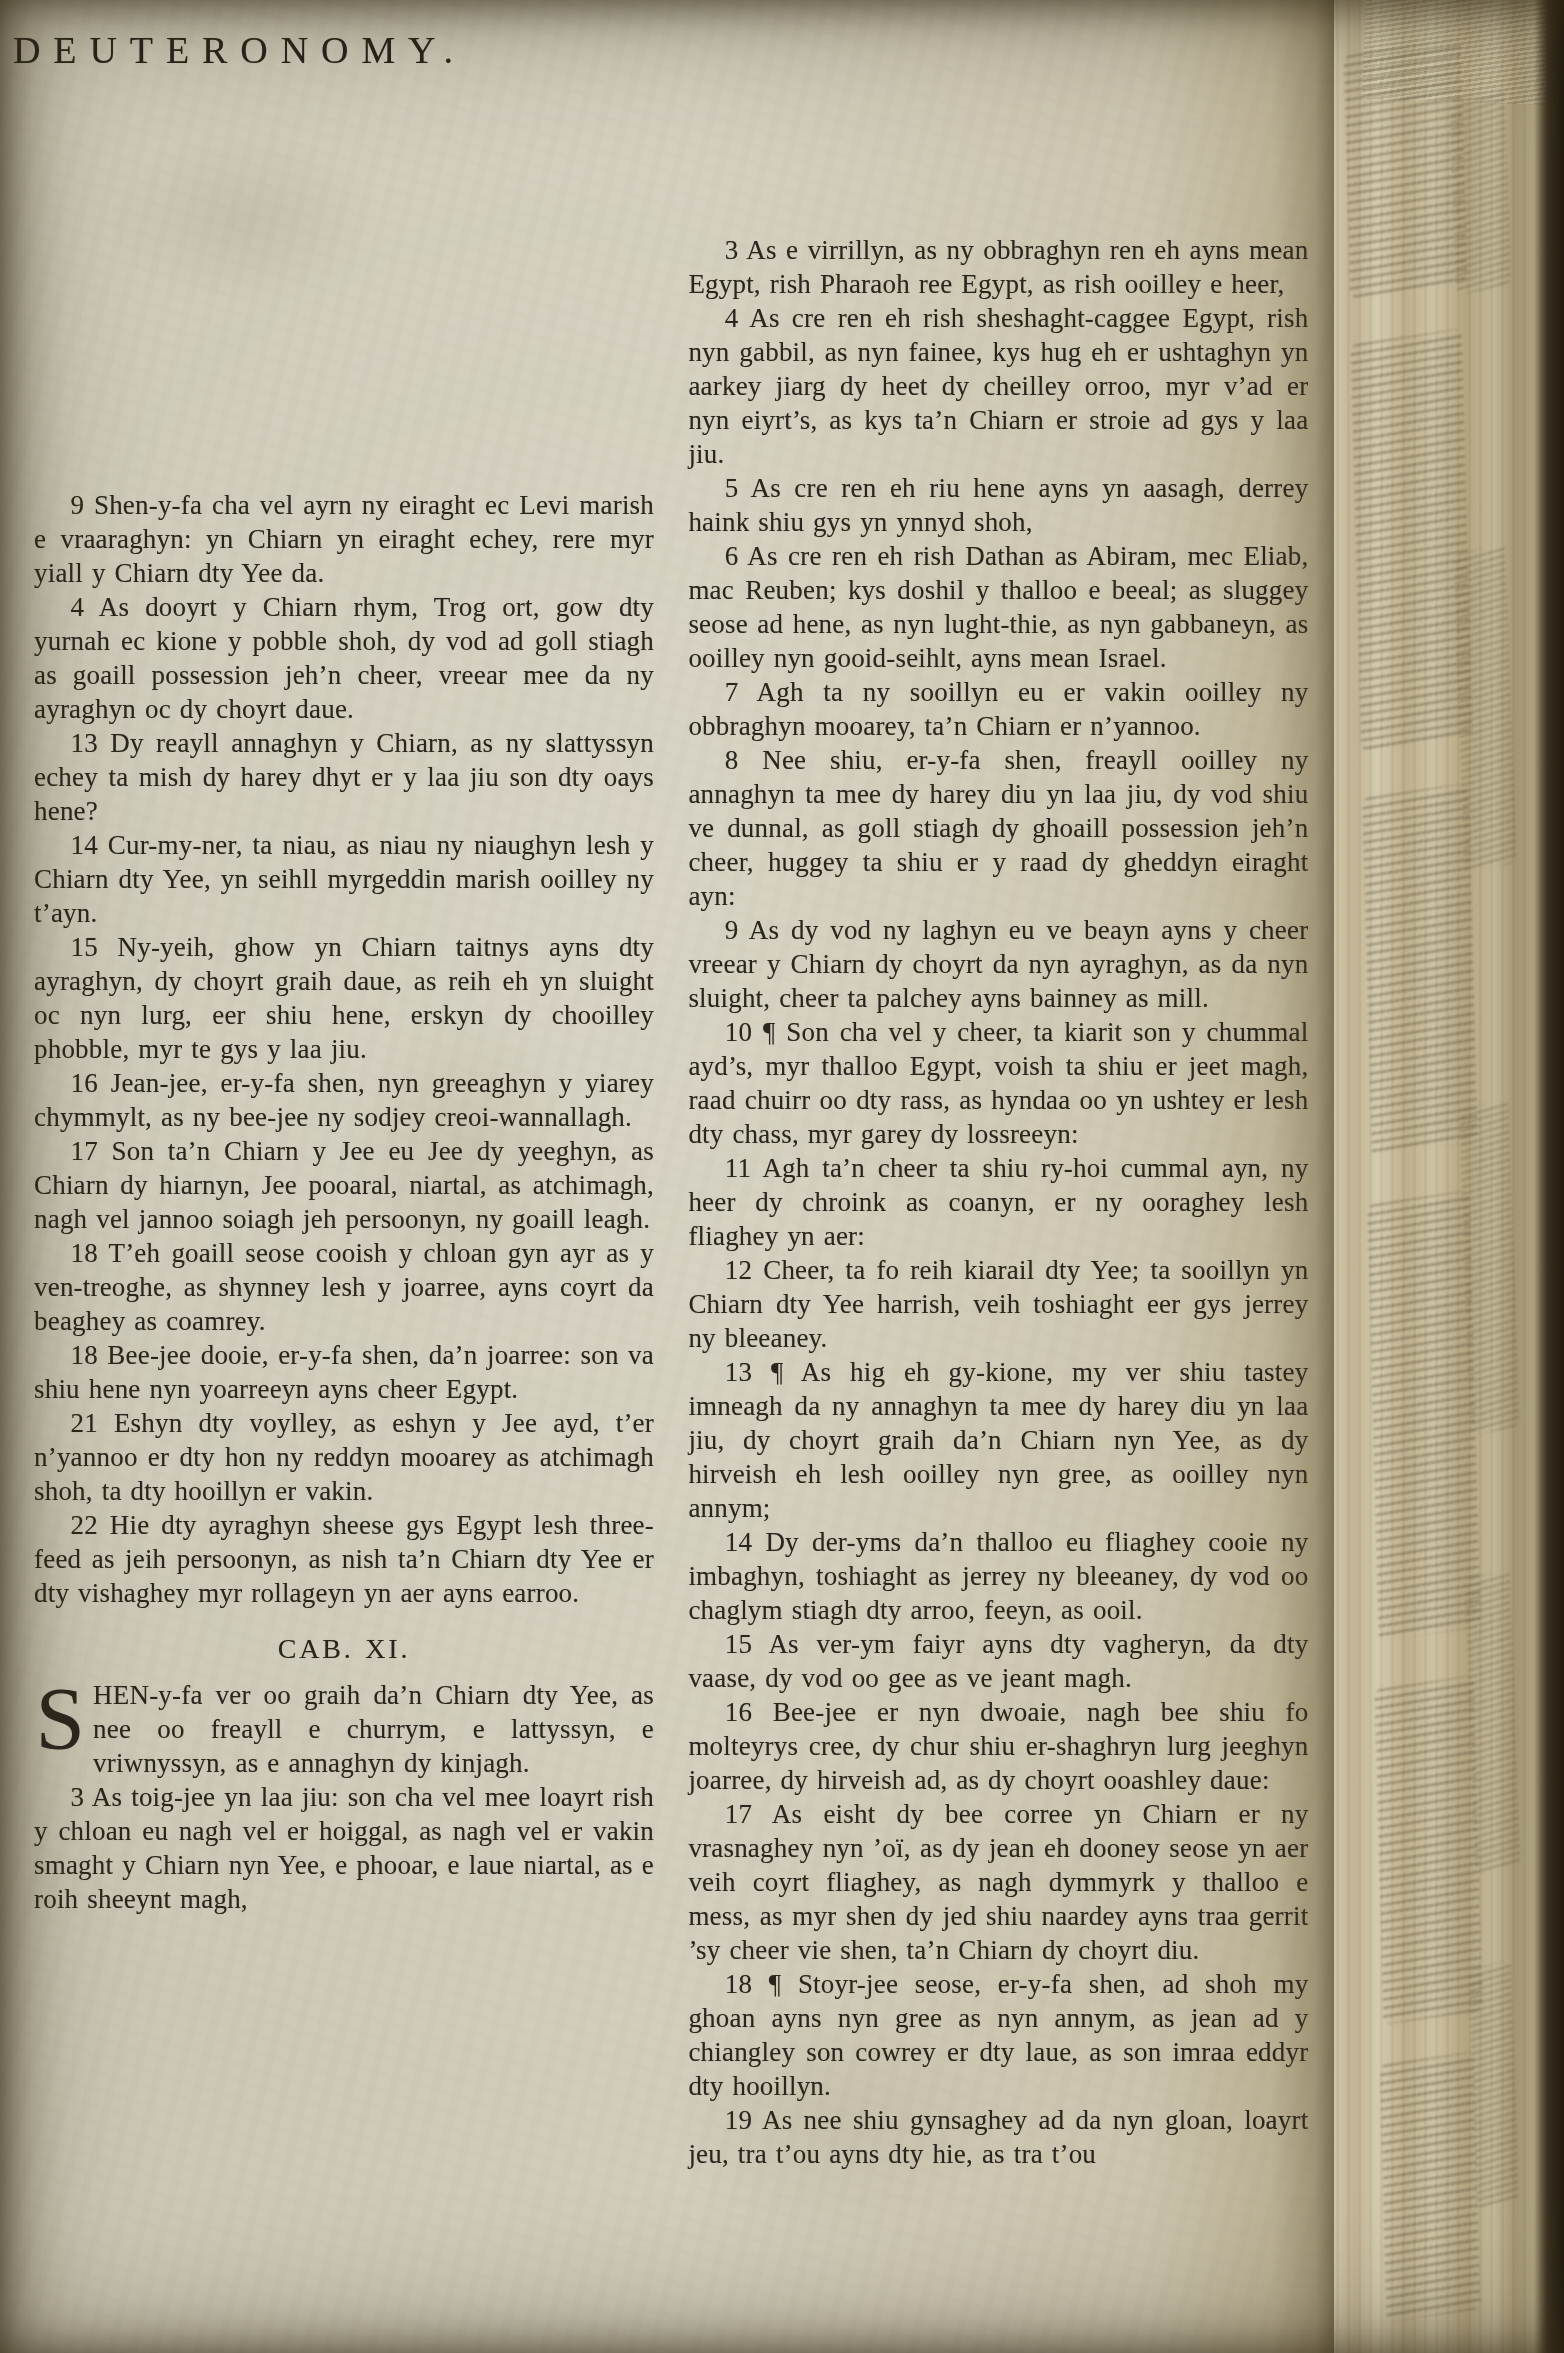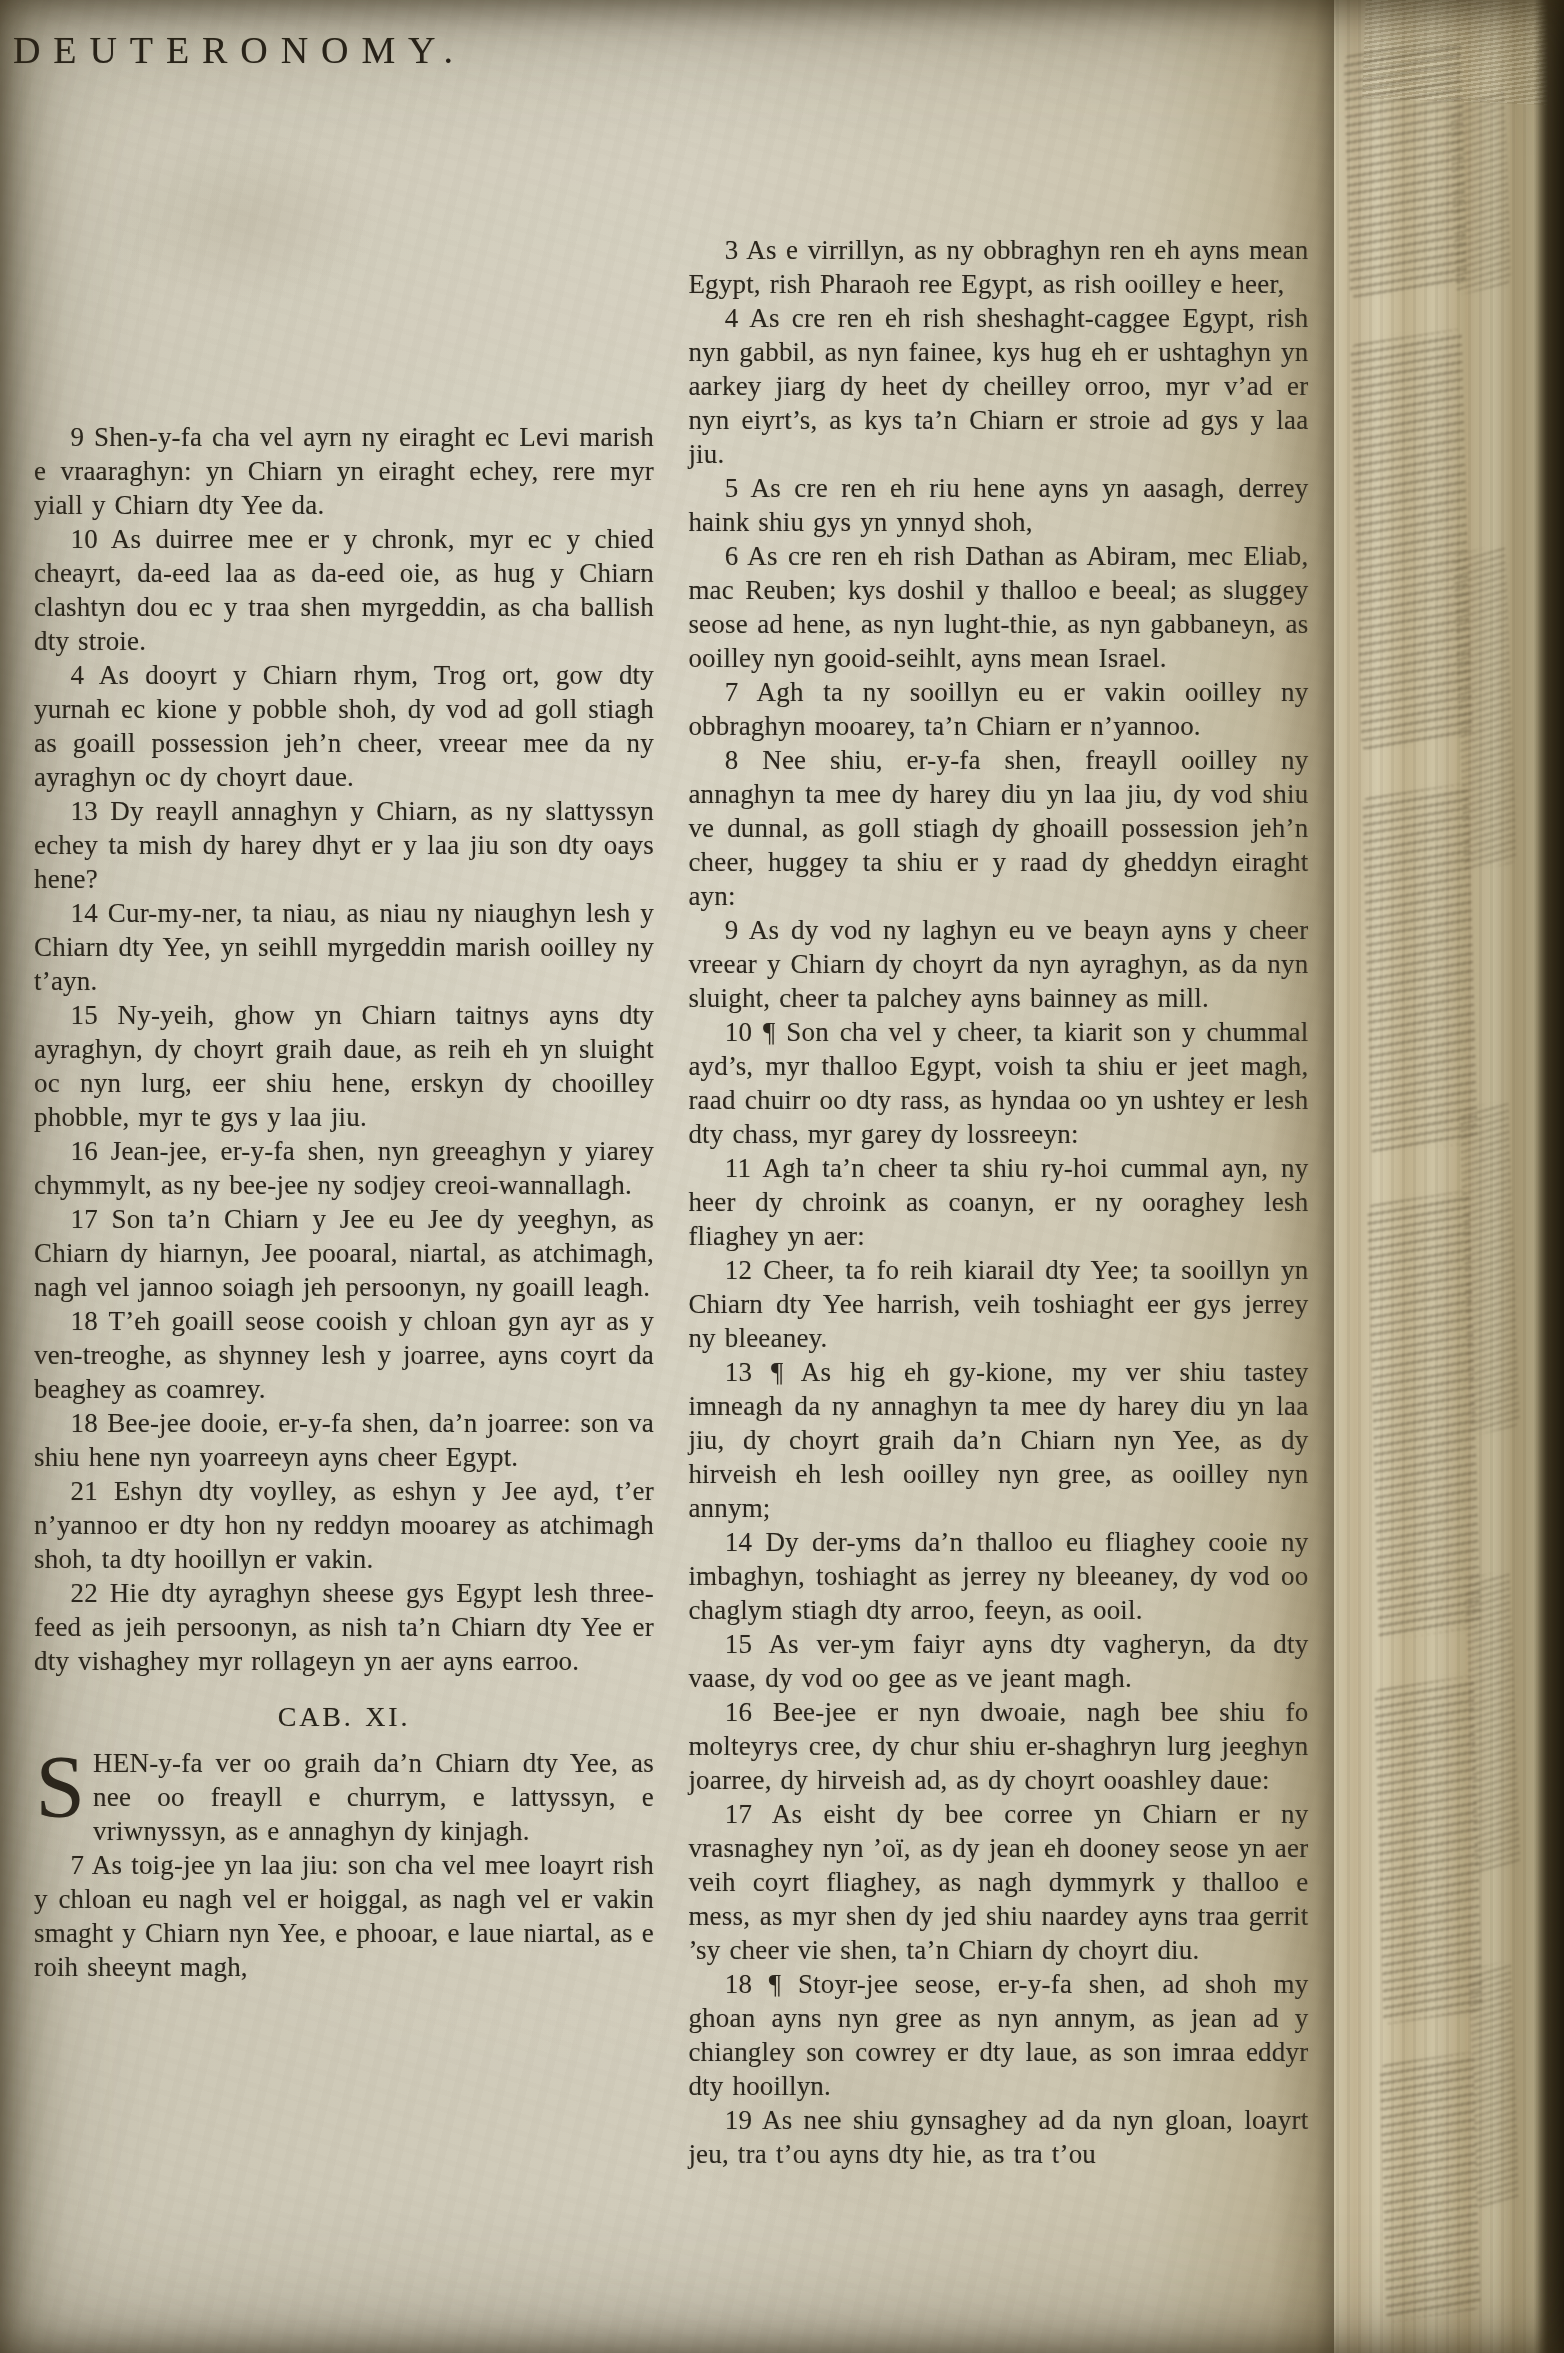--- a/index.html
+++ b/index.html
@@ -133,34 +133,33 @@
   <div class="page">
     <div class="stain a"></div>
     <div class="stain b"></div>
     <div class="stain c"></div>
 
     <div class="running-head">DEUTERONOMY.</div>
 
     <div class="columns">
       <div class="col" id="col-left">
           <p class="verse">9 Shen-y-fa cha vel ayrn ny eiraght ec Levi marish e vraaraghyn: yn Chiarn yn eiraght echey, rere myr yiall y Chiarn dty Yee da.</p>
-          <p class="verse">10 As duirree mee er y chronk, myr ec y chied cheayrt, da-eed laa as da-eed oie, as hug y Chiarn clashtyn dou ec y traa shen myrgeddin, as cha ballish dty stroie.</p>
           <p class="verse">4 As dooyrt y Chiarn rhym, Trog ort, gow dty yurnah ec kione y pobble shoh, dy vod ad goll stiagh as goaill possession jeh’n cheer, vreear mee da ny ayraghyn oc dy choyrt daue.</p>
           <p class="verse">13 Dy reayll annaghyn y Chiarn, as ny slattyssyn echey ta mish dy harey dhyt er y laa jiu son dty oays hene?</p>
           <p class="verse">14 Cur-my-ner, ta niau, as niau ny niaughyn lesh y Chiarn dty Yee, yn seihll myrgeddin marish ooilley ny t’ayn.</p>
           <p class="verse">15 Ny-yeih, ghow yn Chiarn taitnys ayns dty ayraghyn, dy choyrt graih daue, as reih eh yn sluight oc nyn lurg, eer shiu hene, erskyn dy chooilley phobble, myr te gys y laa jiu.</p>
           <p class="verse">16 Jean-jee, er-y-fa shen, nyn greeaghyn y yiarey chymmylt, as ny bee-jee ny sodjey creoi-wannallagh.</p>
           <p class="verse">17 Son ta’n Chiarn y Jee eu Jee dy yeeghyn, as Chiarn dy hiarnyn, Jee pooaral, niartal, as atchimagh, nagh vel jannoo soiagh jeh persoonyn, ny goaill leagh.</p>
           <p class="verse">18 T’eh goaill seose cooish y chloan gyn ayr as y ven-treoghe, as shynney lesh y joarree, ayns coyrt da beaghey as coamrey.</p>
           <p class="verse">18 Bee-jee dooie, er-y-fa shen, da’n joarree: son va shiu hene nyn yoarreeyn ayns cheer Egypt.</p>
           <p class="verse">21 Eshyn dty voylley, as eshyn y Jee ayd, t’er n’yannoo er dty hon ny reddyn mooarey as atchimagh shoh, ta dty hooillyn er vakin.</p>
           <p class="verse">22 Hie dty ayraghyn sheese gys Egypt lesh three-feed as jeih persoonyn, as nish ta’n Chiarn dty Yee er dty vishaghey myr rollageyn yn aer ayns earroo.</p>
           <div class="chapter-heading">CAB. XI.</div>
           <p class="verse dropcap"><span class="initial">S</span>HEN-y-fa ver oo graih da’n Chiarn dty Yee, as nee oo freayll e churrym, e lattyssyn, e vriwnyssyn, as e annaghyn dy kinjagh.</p>
-          <p class="verse">7 As toig-jee yn laa jiu: son cha vel mee loayrt rish y chloan eu nagh vel er hoiggal, as nagh vel er vakin smaght y Chiarn nyn Yee, e phooar, e laue niartal, as e roih sheeynt magh,</p>
+          <p class="verse">3 As toig-jee yn laa jiu: son cha vel mee loayrt rish y chloan eu nagh vel er hoiggal, as nagh vel er vakin smaght y Chiarn nyn Yee, e phooar, e laue niartal, as e roih sheeynt magh,</p>
         </div>
       <div class="rule"></div>
       <div class="col" id="col-right">
           <p class="verse">3 As e virrillyn, as ny obbraghyn ren eh ayns mean Egypt, rish Pharaoh ree Egypt, as rish ooilley e heer,</p>
           <p class="verse">4 As cre ren eh rish sheshaght-caggee Egypt, rish nyn gabbil, as nyn fainee, kys hug eh er ushtaghyn yn aarkey jiarg dy heet dy cheilley orroo, myr v’ad er nyn eiyrt’s, as kys ta’n Chiarn er stroie ad gys y laa jiu.</p>
           <p class="verse">5 As cre ren eh riu hene ayns yn aasagh, derrey haink shiu gys yn ynnyd shoh,</p>
           <p class="verse">6 As cre ren eh rish Dathan as Abiram, mec Eliab, mac Reuben; kys doshil y thalloo e beeal; as sluggey seose ad hene, as nyn lught-thie, as nyn gabbaneyn, as ooilley nyn gooid-seihlt, ayns mean Israel.</p>
           <p class="verse">7 Agh ta ny sooillyn eu er vakin ooilley ny obbraghyn mooarey, ta’n Chiarn er n’yannoo.</p>
           <p class="verse">8 Nee shiu, er-y-fa shen, freayll ooilley ny annaghyn ta mee dy harey diu yn laa jiu, dy vod shiu ve dunnal, as goll stiagh dy ghoaill possession jeh’n cheer, huggey ta shiu er y raad dy gheddyn eiraght ayn:</p>
           <p class="verse">9 As dy vod ny laghyn eu ve beayn ayns y cheer vreear y Chiarn dy choyrt da nyn ayraghyn, as da nyn sluight, cheer ta palchey ayns bainney as mill.</p>

